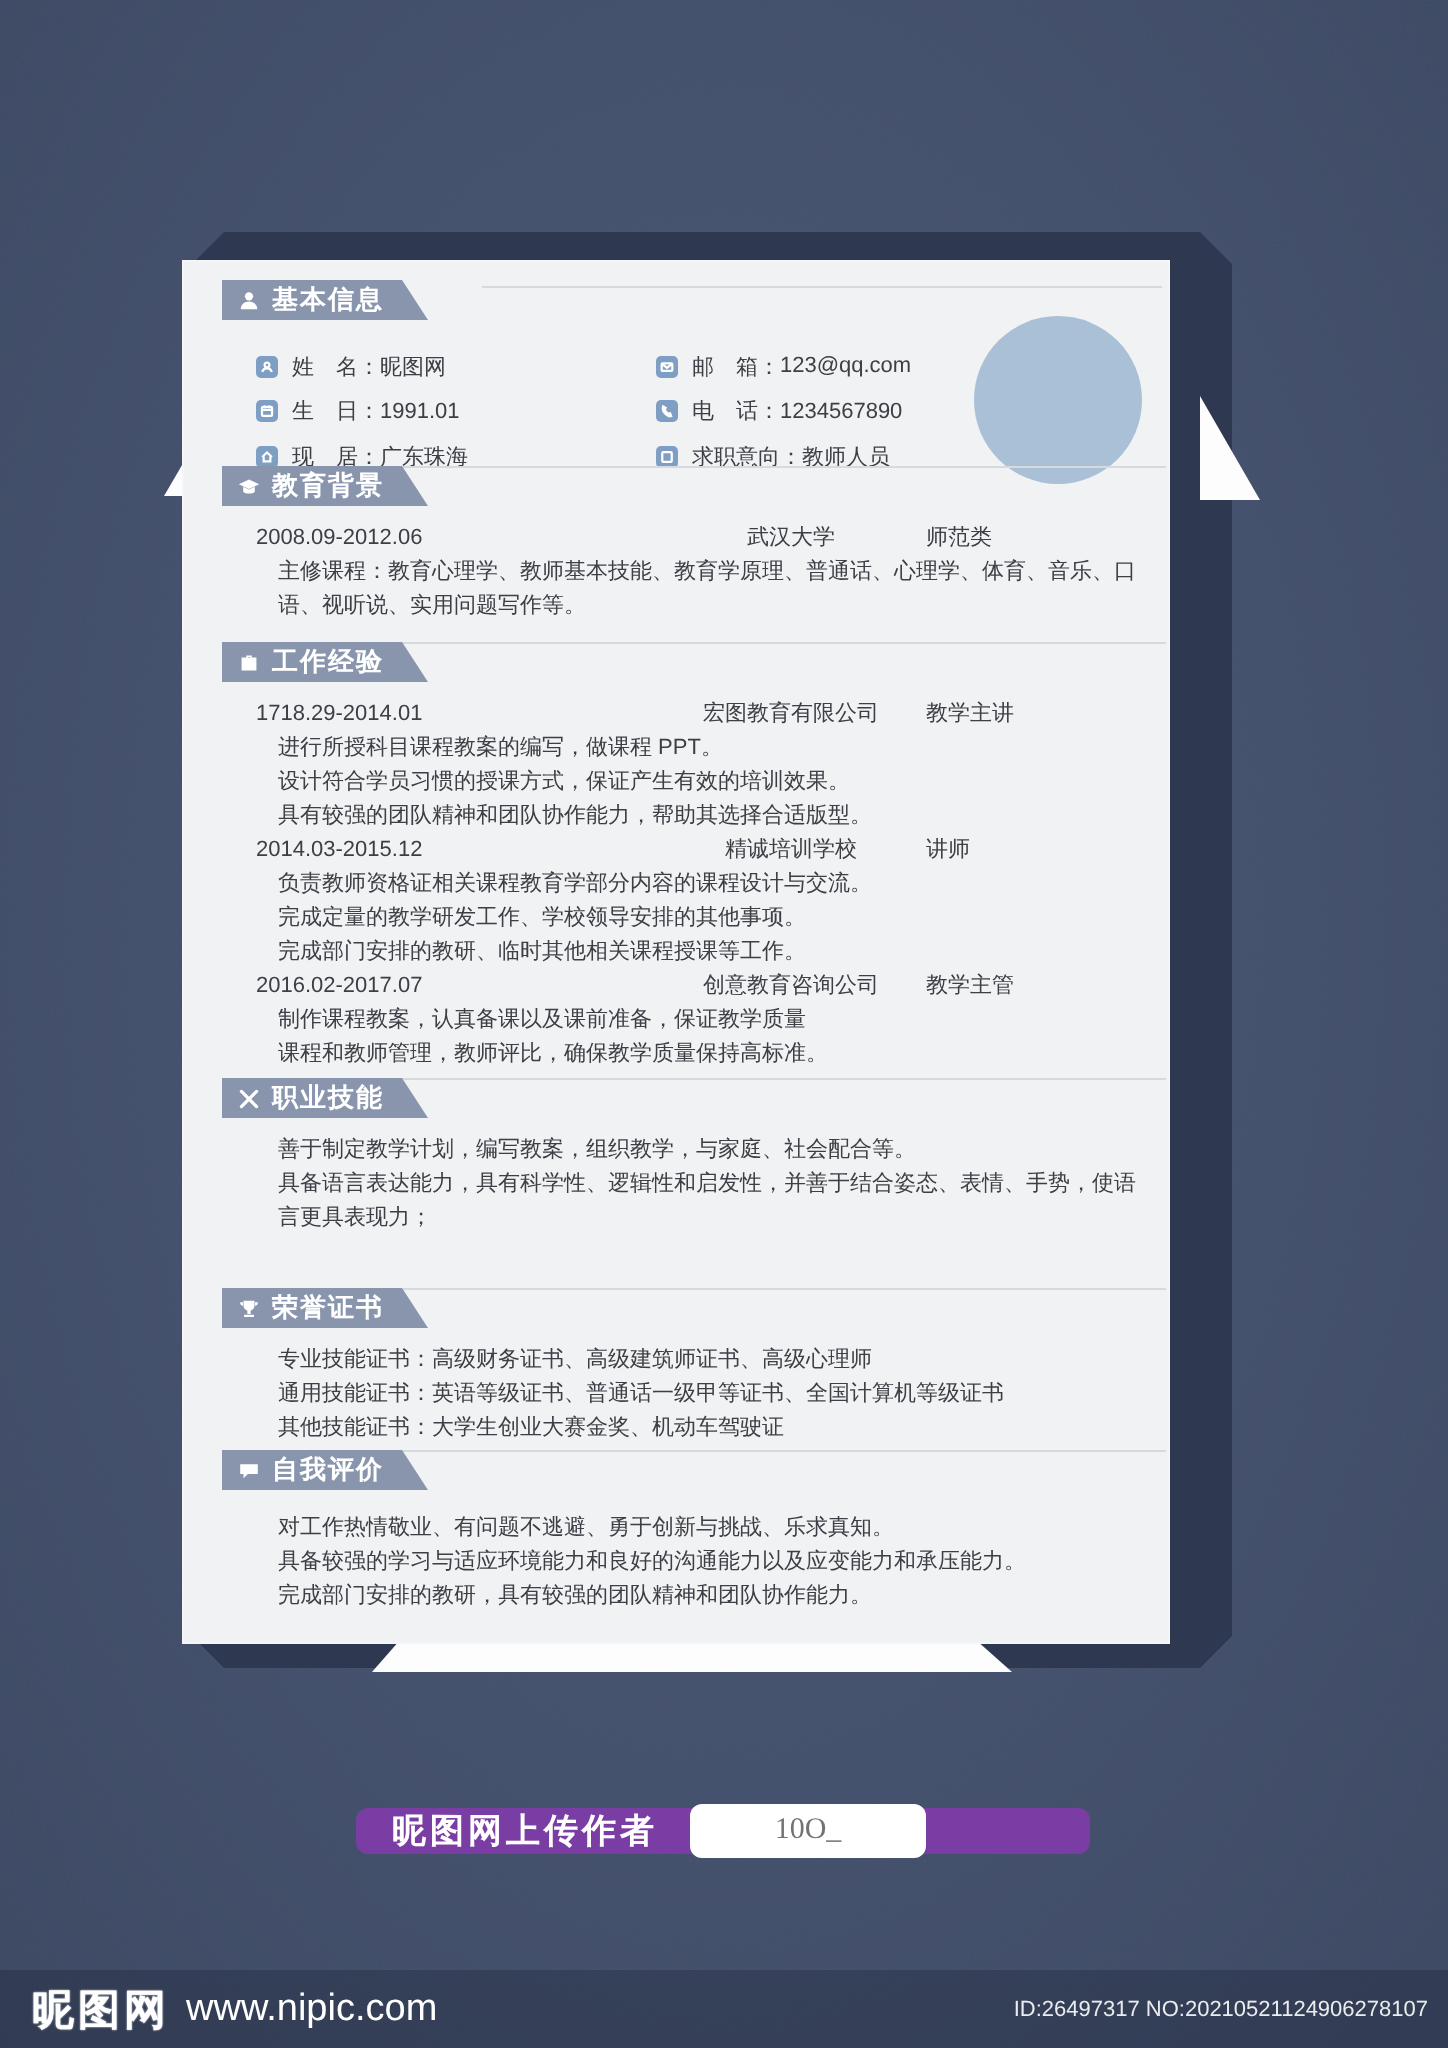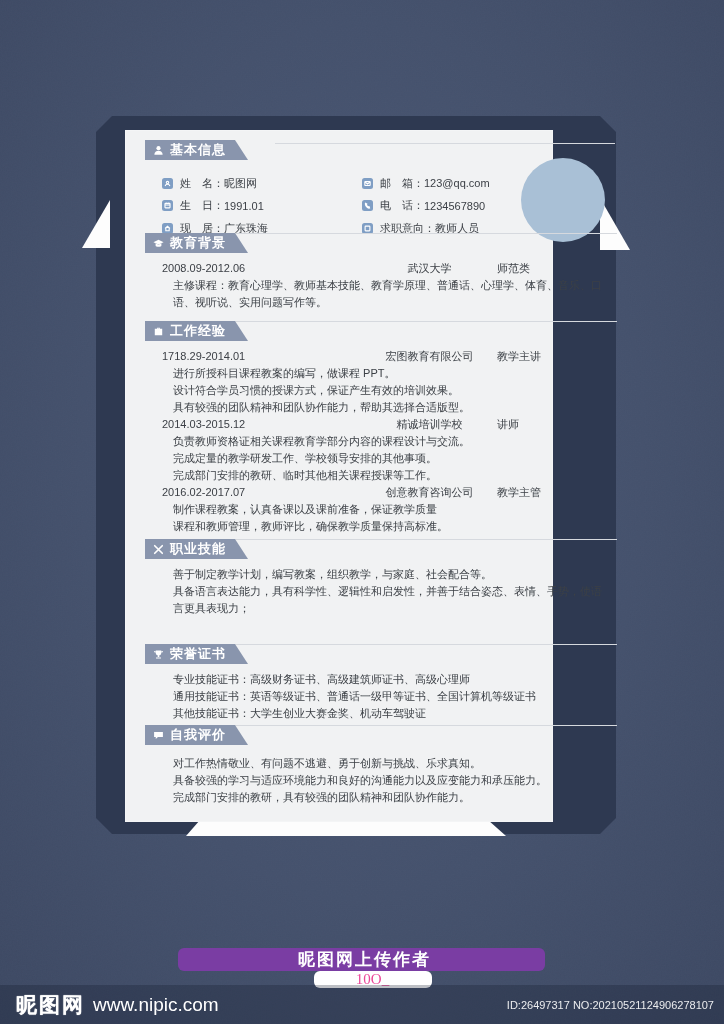--- a/index.html
+++ b/index.html
@@ -12,21 +12,21 @@
   
   .frame{
     position:absolute;left:96px;top:116px;width:520px;height:718px;background:#2e3951;
     clip-path:polygon(16px 0,calc(100% - 16px) 0,100% 16px,100% calc(100% - 16px),calc(100% - 16px) 100%,16px 100%,0 calc(100% - 16px),0 16px);
   }
   .wedge{position:absolute;background:#fdfdfd;}
   .wedge-left{left:82px;top:200px;width:28px;height:48px;clip-path:polygon(100% 0,100% 100%,0 100%);}
   .wedge-right{left:600px;top:198px;width:30px;height:52px;clip-path:polygon(0 0,100% 100%,0 100%);}
   .wedge-bottom{left:186px;top:820px;width:320px;height:16px;clip-path:polygon(14px 0,calc(100% - 18px) 0,100% 100%,0 100%);}
   .card{
-    position:absolute;left:125px;top:130px;width:428px;height:692px;background:#f1f2f3;
+    position:absolute;left:91px;top:130px;width:494px;height:692px;background:#f1f2f3;
     box-shadow:0 0 0 1px rgba(255,255,255,.25) inset;
   }
   
   .section{position:absolute;left:0;width:494px;}
   .rule{position:absolute;top:0;left:20px;width:472px;height:1px;background:#d6d9de;}
   .rule-partial{position:absolute;top:3px;left:150px;width:340px;height:1px;background:#d6d9de;}
   .badge{
     position:relative;margin-left:20px;display:inline-flex;align-items:center;gap:6px;
     background:#8995ad;color:#fff;font-size:13px;font-weight:bold;letter-spacing:1px;
     height:20px;padding:0 22px 0 8px;
@@ -42,28 +42,28 @@
   .info-col{position:absolute;top:0;}
   .col-l{left:0;width:180px;}
   .col-r{left:200px;width:185px;}
   .info-row{display:flex;align-items:center;height:22.5px;font-size:11px;color:#3c4046;}
   .fico{width:11px;height:11px;border-radius:2.5px;background:#7f9ec4;margin-right:7px;flex:none;
         display:inline-flex;align-items:center;justify-content:center;}
   .fico svg{width:7px;height:7px;fill:none;stroke:#fff;stroke-width:1.6;}
   .avatar{position:absolute;left:396px;top:18px;width:84px;height:84px;border-radius:50%;background:#a9c0d6;}
   
   .purple-bar{
-    position:absolute;left:178px;top:948px;width:367px;height:23px;background:#7a3da3;border-radius:6px;
-    display:flex;align-items:center;padding:0 12px 0 18px;box-sizing:border-box;flex-direction:column;
+    position:absolute;left:178px;top:904px;width:367px;height:23px;background:#7a3da3;border-radius:6px;
+    display:flex;align-items:center;padding:0 12px 0 18px;box-sizing:border-box;
   }
   .uploader-label{color:#fff;font-size:17px;font-weight:bold;font-family:"Liberation Serif","DejaVu Serif",serif;letter-spacing:2px;}
   .uploader-box{
     margin-left:16px;width:118px;height:27px;background:#fff;border-radius:6px;
     display:flex;align-items:center;justify-content:center;
-    font-family:"Liberation Serif","DejaVu Serif",serif;font-size:15px;color:#ec4899;
+    font-family:"Liberation Serif","DejaVu Serif",serif;font-size:15px;color:#737373;
   }
   .bottom-strip{
     position:absolute;left:0;top:985px;width:724px;height:39px;background:rgba(18,26,44,.28);
     display:flex;align-items:center;
   }
   .brand{margin-left:16px;color:#fff;font-weight:bold;font-size:21px;letter-spacing:2px;
          text-shadow:0 0 1px #fff;}
   .site{margin-left:8px;color:#fff;font-weight:normal;font-size:19px;}
   .serial{margin-left:auto;margin-right:10px;color:rgba(255,255,255,.9);font-size:11px;}
 </style>

